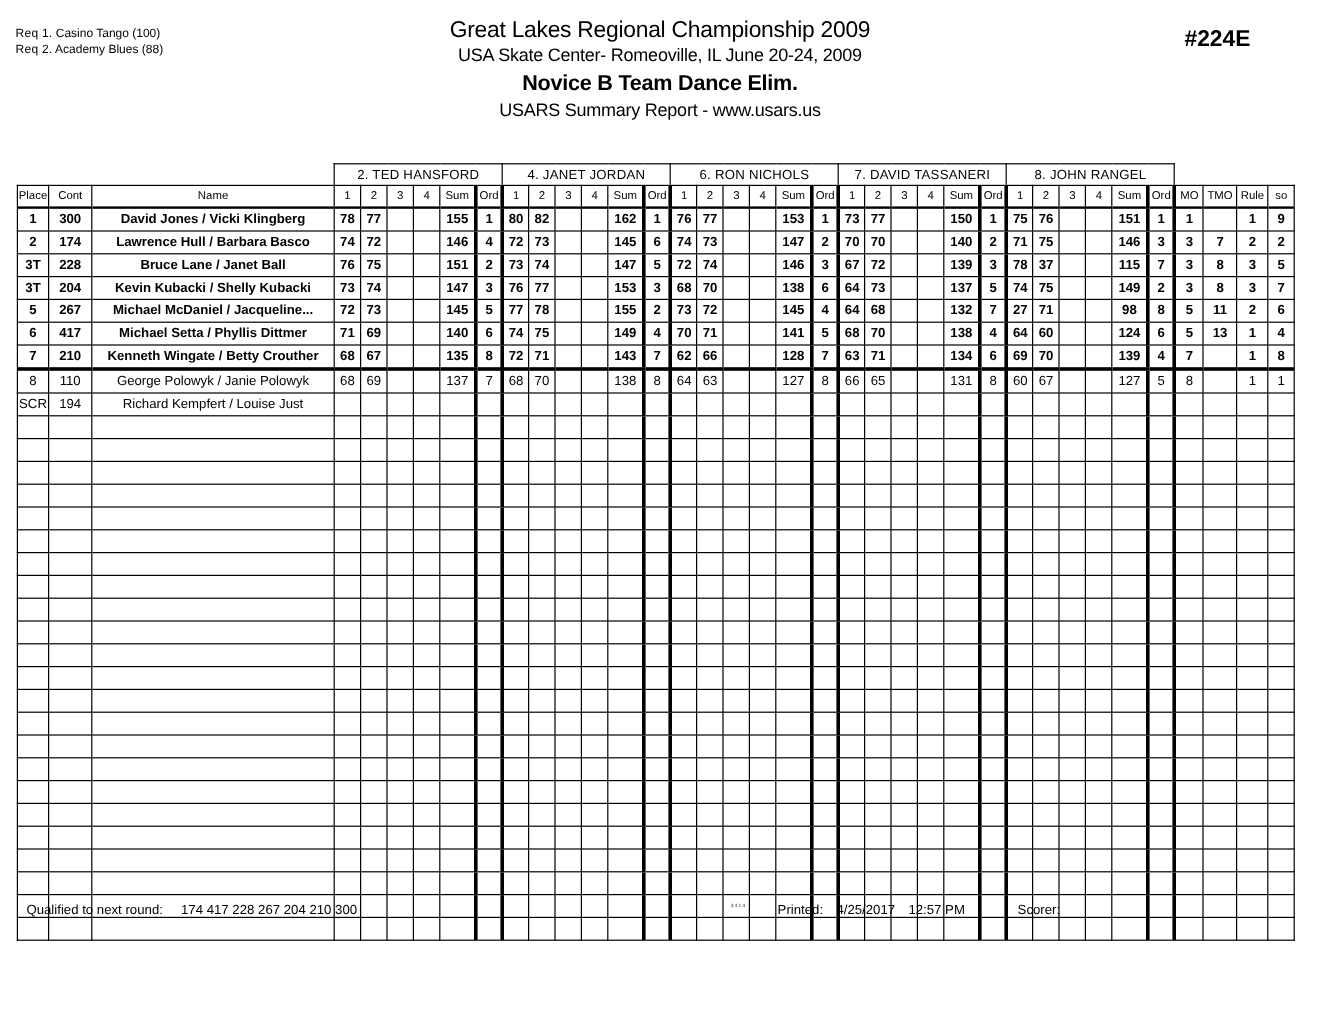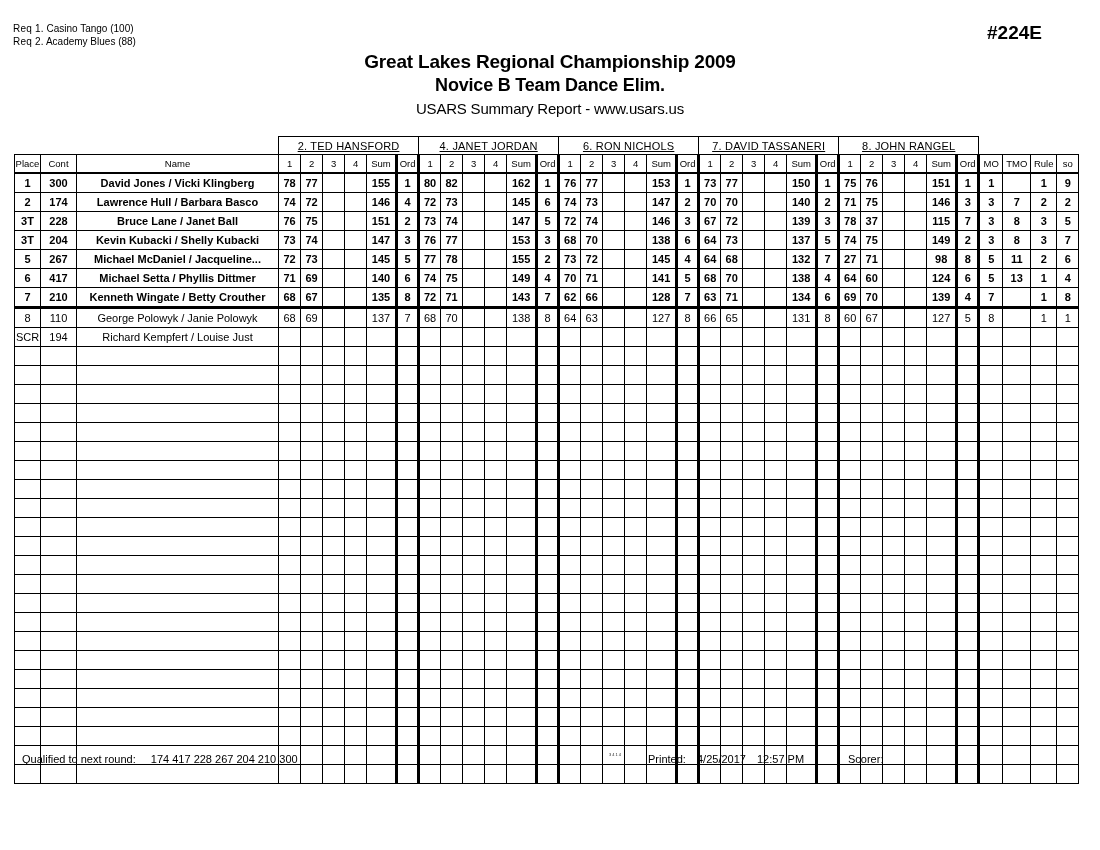--- a/index.html
+++ b/index.html
@@ -31,24 +31,23 @@
   
   .title-block {
     position: absolute;
     left: 0;
     top: 14px;
     width: 1100px;
     text-align: center;
   }
   .title-main {
     font-size: 19px;
-    font-weight: bold;
+    font-weight: normal;
     line-height: 23px;
     letter-spacing: -0.2px;
-    margin-top: 36px;
   }
   .title-sub {
     font-size: 15px;
     line-height: 20px;
     letter-spacing: -0.2px;
   }
   .title-event {
     font-size: 18px;
     font-weight: bold;
     line-height: 25px;
@@ -88,21 +87,21 @@
     padding: 0;
     height: 18px;
     text-align: center;
     vertical-align: middle;
     font-weight: normal;
     overflow: hidden;
     white-space: nowrap;
   }
 
   
-  tr.band-row td { height: 17px; border: none; text-decoration: underline; }
+  tr.band-row td { height: 17px; border: none; }
   td.band-empty { border: none !important; }
   td.band {
     border: 1px solid #000000 !important;
     text-align: left;
     padding-left: 5px;
     font-size: 11px;
     letter-spacing: 0.2px;
   }
   td.band-gap { border: none !important; }
 
@@ -159,20 +158,21 @@
     <span>Casino Tango (100)</span>
   </span>
   <span class="req-line">
     <span class="req-lbl">Req  2.</span>
     <span>Academy Blues (88)</span>
   </span>
 </div>
 
 <div class="title-block">
   <div class="title-main">Great Lakes Regional Championship 2009</div>
+  <div class="title-sub">USA Skate Center- Romeoville, IL  June 20-24, 2009</div>
   <div class="title-event">Novice B Team Dance Elim.</div>
   <div class="title-report">USARS Summary Report - www.usars.us</div>
 </div>
 
 <div class="event-number">#224E</div>
 
 <div class="sheet">
   <table class="score">
     <colgroup>
       <col style="width:26px">

